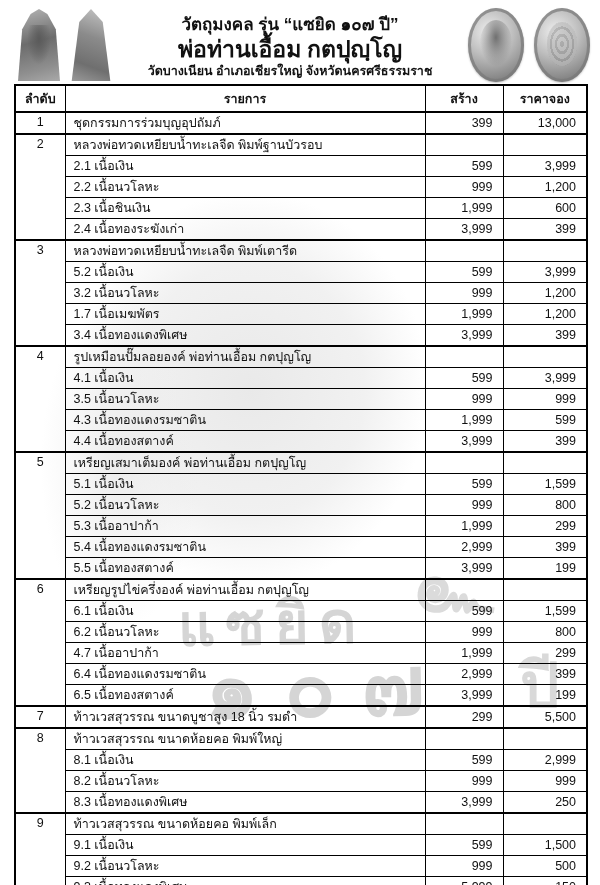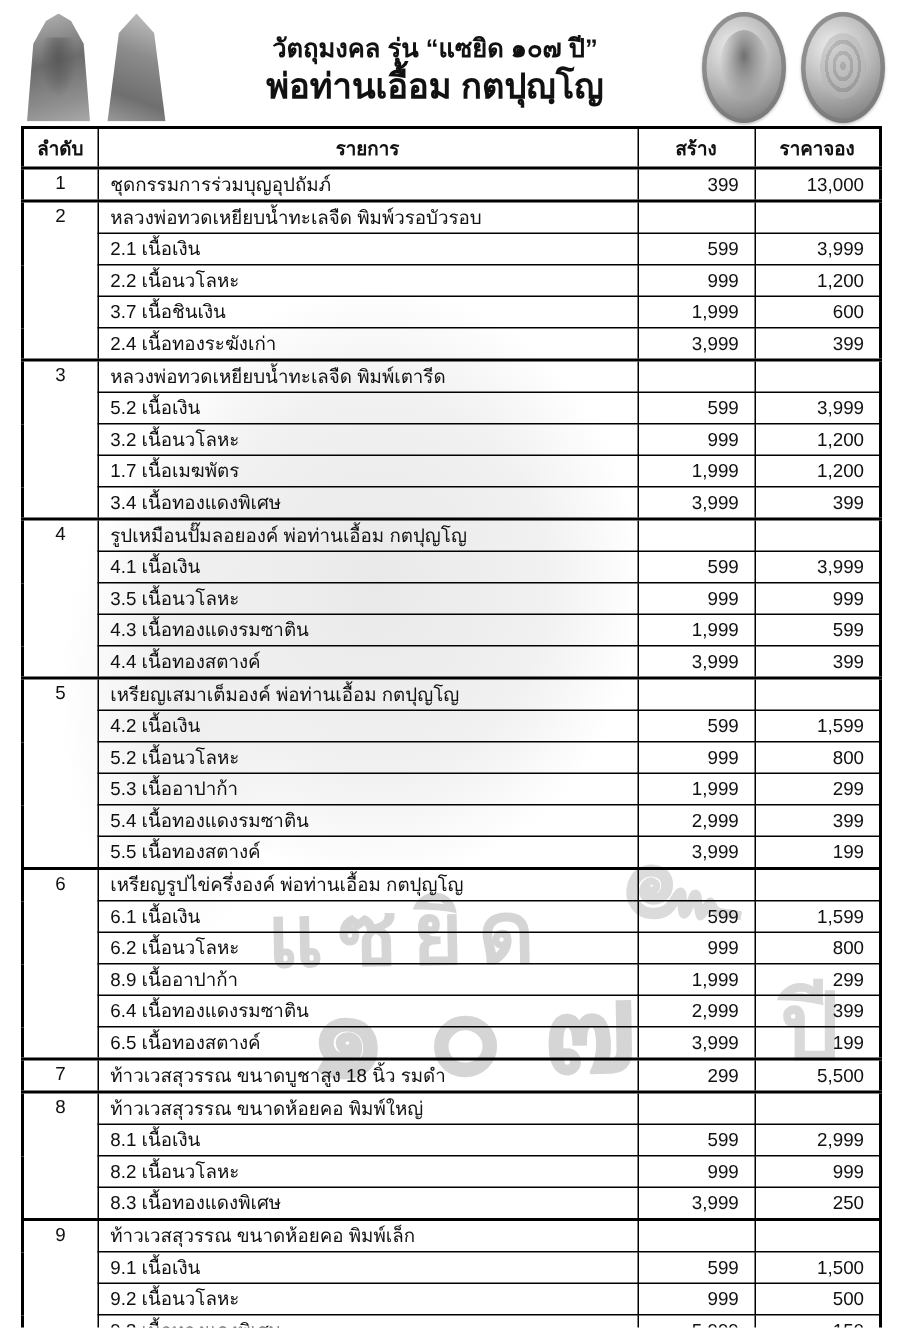--- a/index.html
+++ b/index.html
@@ -59,21 +59,21 @@
     content:"";position:absolute;left:12px;top:12px;width:32px;height:46px;border-radius:50%;
     background:radial-gradient(ellipse at 50% 38%, #707070 0%, rgba(112,112,112,0) 72%);
   }
   .medal-back::after{
     content:"";position:absolute;left:13px;top:14px;width:30px;height:44px;border-radius:50%;
     background:repeating-radial-gradient(ellipse at 50% 50%, #8a8a8a 0 2px, #b5b5b5 2px 5px);
     opacity:.55;
   }
   .title-block{flex:1;text-align:center;font-weight:bold;line-height:1.22;padding-top:4px;}
   .title-1{font-size:17px;}
-  .title-2{font-size:23px;}
+  .title-2{font-size:23px;font-family:Liberation Serif, serif;}
   .title-3{font-size:12.5px;}
 
   
   .table-wrap{position:relative;z-index:1;padding:0 14px;}
   table{
     width:572px;border-collapse:collapse;table-layout:fixed;
     border:2px solid #000;background:transparent;
   }
   col.c-no{width:50px;} col.c-item{width:360px;} col.c-made{width:78px;} col.c-price{width:84px;}
   th,td{border:1px solid #000;font-size:12.5px;padding:0;background:transparent;overflow:hidden;white-space:nowrap;}
@@ -99,20 +99,21 @@
   </div>
 
   <div class="header">
     <div class="photo-group">
       <div class="amulet amulet-front"></div>
       <div class="amulet amulet-back"></div>
     </div>
     <div class="title-block">
       <div class="title-1">วัตถุมงคล รุ่น “แซยิด ๑๐๗ ปี”</div>
       <div class="title-2">พ่อท่านเอื้อม กตปุญฺโญ</div>
+      <div class="title-3">วัดบางเนียน อำเภอเชียรใหญ่ จังหวัดนครศรีธรรมราช</div>
     </div>
     <div class="photo-group">
       <div class="medal medal-front"></div>
       <div class="medal medal-back"></div>
     </div>
   </div>
 
   <div class="table-wrap">
     <table>
       <colgroup>
@@ -131,36 +132,36 @@
       </thead>
       <tbody id="tbody">
           <tr class="section-start">
             <td class="no-cell" rowspan="1">1</td>
             <td class="item-cell">ชุดกรรมการร่วมบุญอุปถัมภ์</td>
             <td class="num-cell">399</td>
             <td class="num-cell">13,000</td>
           </tr>
           <tr class="section-start">
             <td class="no-cell" rowspan="5">2</td>
-            <td class="item-cell">หลวงพ่อทวดเหยียบน้ำทะเลจืด พิมพ์วรอบัวรอบ</td>
+            <td class="item-cell">หลวงพ่อทวดเหยียบน้ำทะเลจืด พิมพ์ฐานบัวรอบ</td>
             <td class="num-cell"></td>
             <td class="num-cell"></td>
           </tr>
           <tr>
             <td class="item-cell">2.1 เนื้อเงิน</td>
             <td class="num-cell">599</td>
             <td class="num-cell">3,999</td>
           </tr>
           <tr>
             <td class="item-cell">2.2 เนื้อนวโลหะ</td>
             <td class="num-cell">999</td>
             <td class="num-cell">1,200</td>
           </tr>
           <tr>
-            <td class="item-cell">3.7 เนื้อชินเงิน</td>
+            <td class="item-cell">2.3 เนื้อชินเงิน</td>
             <td class="num-cell">1,999</td>
             <td class="num-cell">600</td>
           </tr>
           <tr>
             <td class="item-cell">2.4 เนื้อทองระฆังเก่า</td>
             <td class="num-cell">3,999</td>
             <td class="num-cell">399</td>
           </tr>
           <tr class="section-start">
             <td class="no-cell" rowspan="5">3</td>
@@ -214,21 +215,21 @@
             <td class="num-cell">3,999</td>
             <td class="num-cell">399</td>
           </tr>
           <tr class="section-start">
             <td class="no-cell" rowspan="6">5</td>
             <td class="item-cell">เหรียญเสมาเต็มองค์ พ่อท่านเอื้อม กตปุญโญ</td>
             <td class="num-cell"></td>
             <td class="num-cell"></td>
           </tr>
           <tr>
-            <td class="item-cell">4.2 เนื้อเงิน</td>
+            <td class="item-cell">5.1 เนื้อเงิน</td>
             <td class="num-cell">599</td>
             <td class="num-cell">1,599</td>
           </tr>
           <tr>
             <td class="item-cell">5.2 เนื้อนวโลหะ</td>
             <td class="num-cell">999</td>
             <td class="num-cell">800</td>
           </tr>
           <tr>
             <td class="item-cell">5.3 เนื้ออาปาก้า</td>
@@ -255,21 +256,21 @@
             <td class="item-cell">6.1 เนื้อเงิน</td>
             <td class="num-cell">599</td>
             <td class="num-cell">1,599</td>
           </tr>
           <tr>
             <td class="item-cell">6.2 เนื้อนวโลหะ</td>
             <td class="num-cell">999</td>
             <td class="num-cell">800</td>
           </tr>
           <tr>
-            <td class="item-cell">8.9 เนื้ออาปาก้า</td>
+            <td class="item-cell">4.7 เนื้ออาปาก้า</td>
             <td class="num-cell">1,999</td>
             <td class="num-cell">299</td>
           </tr>
           <tr>
             <td class="item-cell">6.4 เนื้อทองแดงรมซาติน</td>
             <td class="num-cell">2,999</td>
             <td class="num-cell">399</td>
           </tr>
           <tr>
             <td class="item-cell">6.5 เนื้อทองสตางค์</td>

